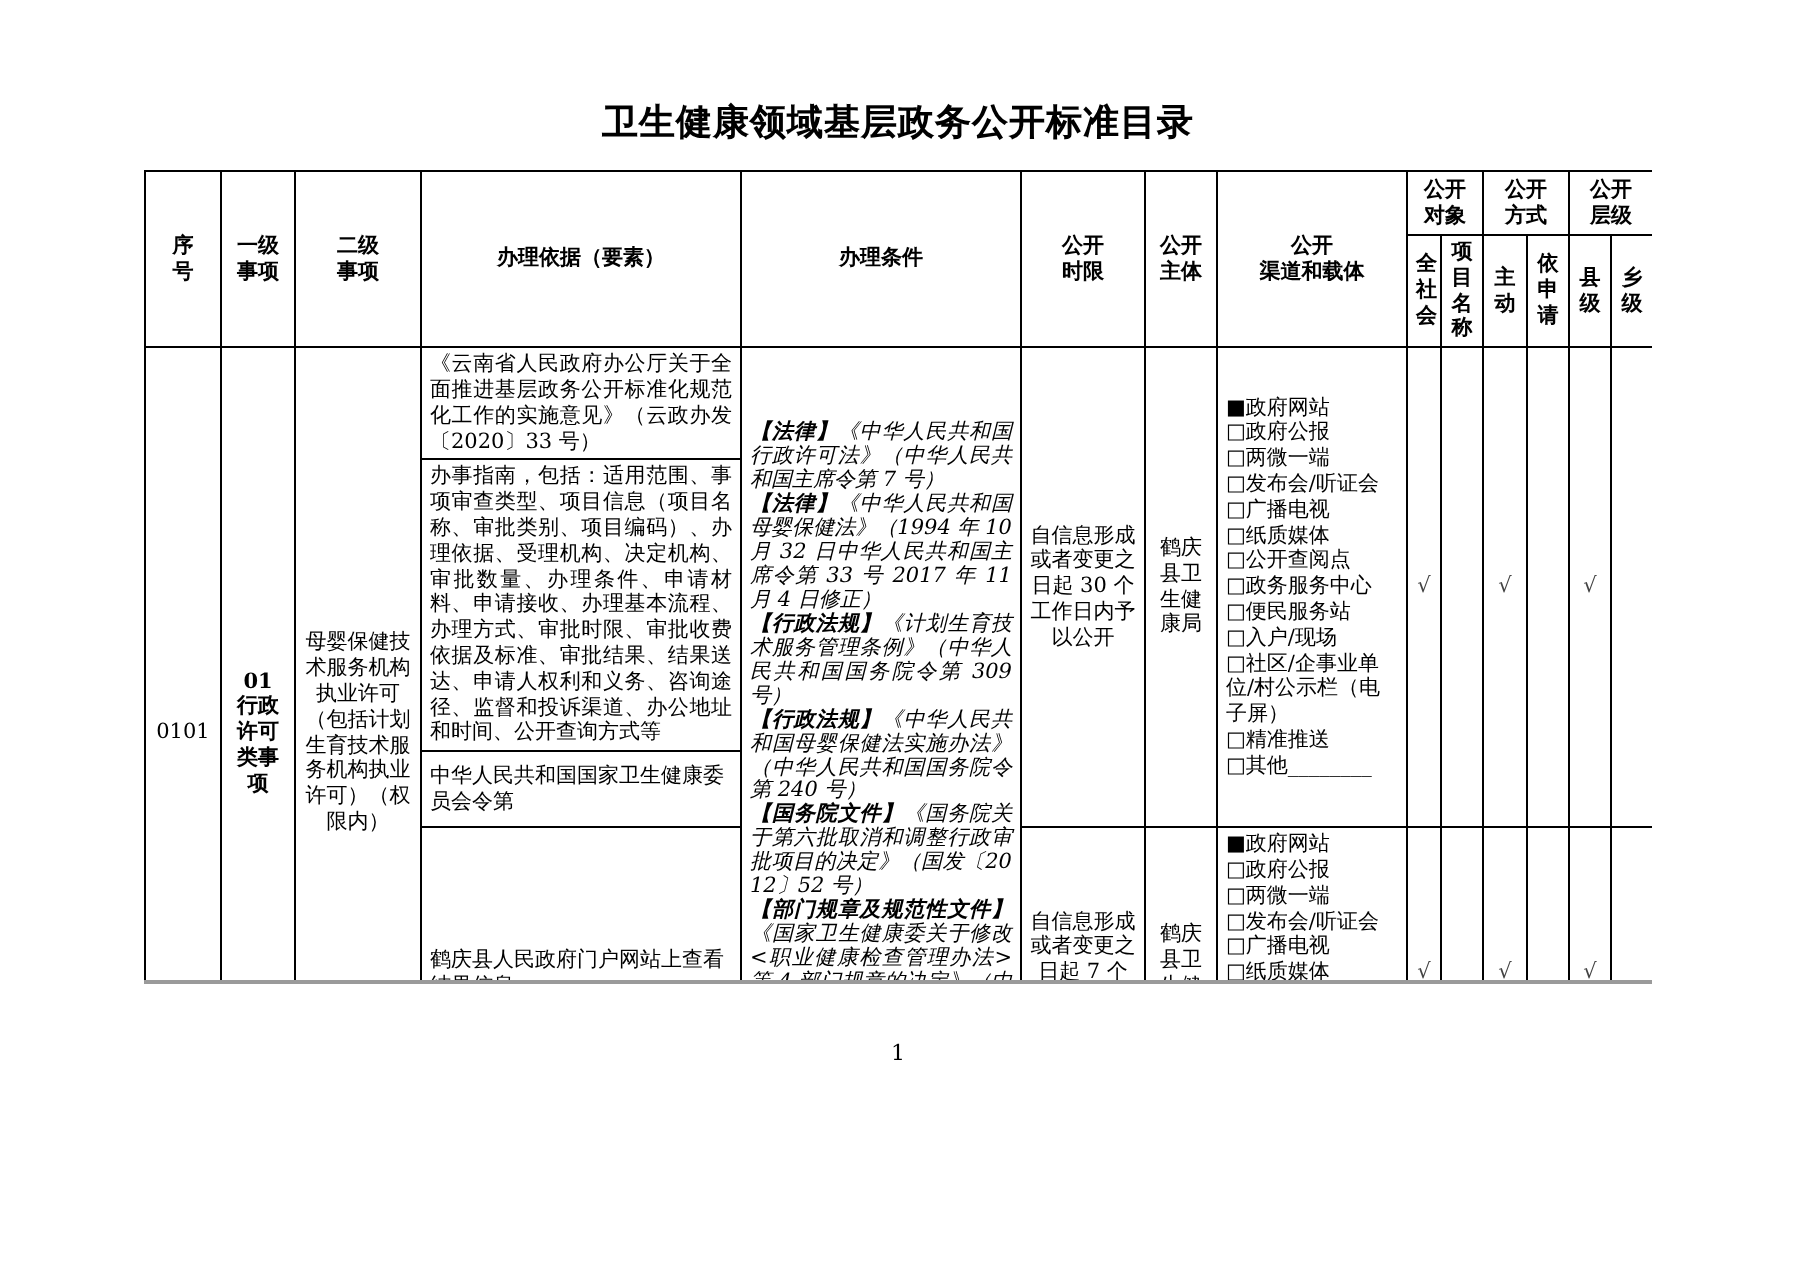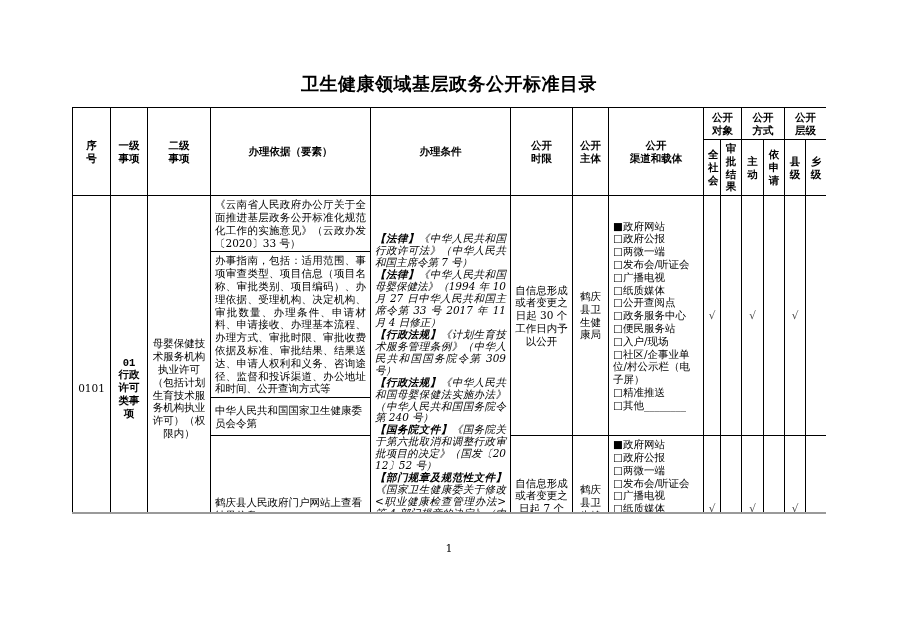--- a/index.html
+++ b/index.html
@@ -6,21 +6,21 @@
     margin: 0;
     padding: 0;
     background: #ffffff;
     width: 898px;
     height: 634px;
     overflow: hidden;
     font-family: "DejaVu Serif", "Liberation Serif", serif;
     color: #000;
   }
   .doc-title {
-    padding-top: 72px;
+    padding-top: 50px;
     text-align: center;
     font-size: 18px;
     font-weight: bold;
     letter-spacing: 0.5px;
     line-height: 23px;
   }
   .table-wrap {
     width: 754px;
     margin: 12px auto 0 auto;
     height: 405px;
@@ -57,21 +57,21 @@
     line-height: 1.12;
     padding: 1px 0;
   }
   tr.h1row { height: 32px; }
   tr.h2row { height: 48px; }
   tr.br1 { height: 35px; }
   tr.br2 { height: 120px; }
   tr.br3 { height: 38px; }
   td.center { text-align: center; }
   td.justify { text-align: justify; }
-  td.level1 { font-weight: bold; text-align: center; font-family: Liberation Mono, monospace; }
+  td.level1 { font-weight: bold; text-align: center; }
   td.channels {
     vertical-align: top;
     white-space: pre-line;
     line-height: 1.2;
     font-size: 10.5px;
     padding: 3px 4px;
   }
   td.basis {
     vertical-align: top;
     padding: 3px 4px;
@@ -143,35 +143,35 @@
       <td class="hd" colspan="2">公开
 对象</td>
       <td class="hd" colspan="2">公开
 方式</td>
       <td class="hd" colspan="2">公开
 层级</td>
     </tr>
 
     <tr class="h2row">
       <td class="vhd">全社会</td>
-      <td class="vhd">审批结果</td>
+      <td class="vhd">项目名称</td>
       <td class="vhd">主动</td>
       <td class="vhd">依申请</td>
       <td class="vhd">县级</td>
       <td class="vhd">乡级</td>
     </tr>
 
     <tr class="br1">
       <td class="center" rowspan="4">0101</td>
       <td class="level1" rowspan="4">01 行政许可类事项</td>
       <td class="center" rowspan="4">母婴保健技术服务机构执业许可（包括计划生育技术服务机构执业许可）（权限内）</td>
       <td class="justify">《云南省人民政府办公厅关于全面推进基层政务公开标准化规范化工作的实施意见》（云政办发〔2020〕33 号）</td>
       <td class="basis" rowspan="4">
         <div class="basis-entry"><span class="basis-label">【法律】</span><span>《中华人民共和国行政许可法》（中华人民共和国主席令第 7 号）</span></div>
-        <div class="basis-entry"><span class="basis-label">【法律】</span><span>《中华人民共和国母婴保健法》（1994 年 10 月 27 日中华人民共和国主席令第 33 号 2017 年 11 月 4 日修正）</span></div>
+        <div class="basis-entry"><span class="basis-label">【法律】</span><span>《中华人民共和国母婴保健法》（1994 年 10 月 32 日中华人民共和国主席令第 33 号 2017 年 11 月 4 日修正）</span></div>
         <div class="basis-entry"><span class="basis-label">【行政法规】</span><span>《计划生育技术服务管理条例》（中华人民共和国国务院令第 309 号）</span></div>
         <div class="basis-entry"><span class="basis-label">【行政法规】</span><span>《中华人民共和国母婴保健法实施办法》（中华人民共和国国务院令第 240 号）</span></div>
         <div class="basis-entry"><span class="basis-label">【国务院文件】</span><span>《国务院关于第六批取消和调整行政审批项目的决定》（国发〔2012〕52 号）</span></div>
         <div class="basis-entry"><span class="basis-label">【部门规章及规范性文件】</span><span>《国家卫生健康委关于修改&lt;职业健康检查管理办法&gt;等 4 部门规章的决定》（中华人民共和国国家卫生健康委员会令第 2 号）</span></div>
       </td>
       <td class="center" rowspan="3">自信息形成或者变更之日起 30 个工作日内予以公开</td>
       <td class="center" rowspan="3">鹤庆县卫生健康局</td>
       <td class="channels" rowspan="3">■政府网站
 □政府公报
 □两微一端

